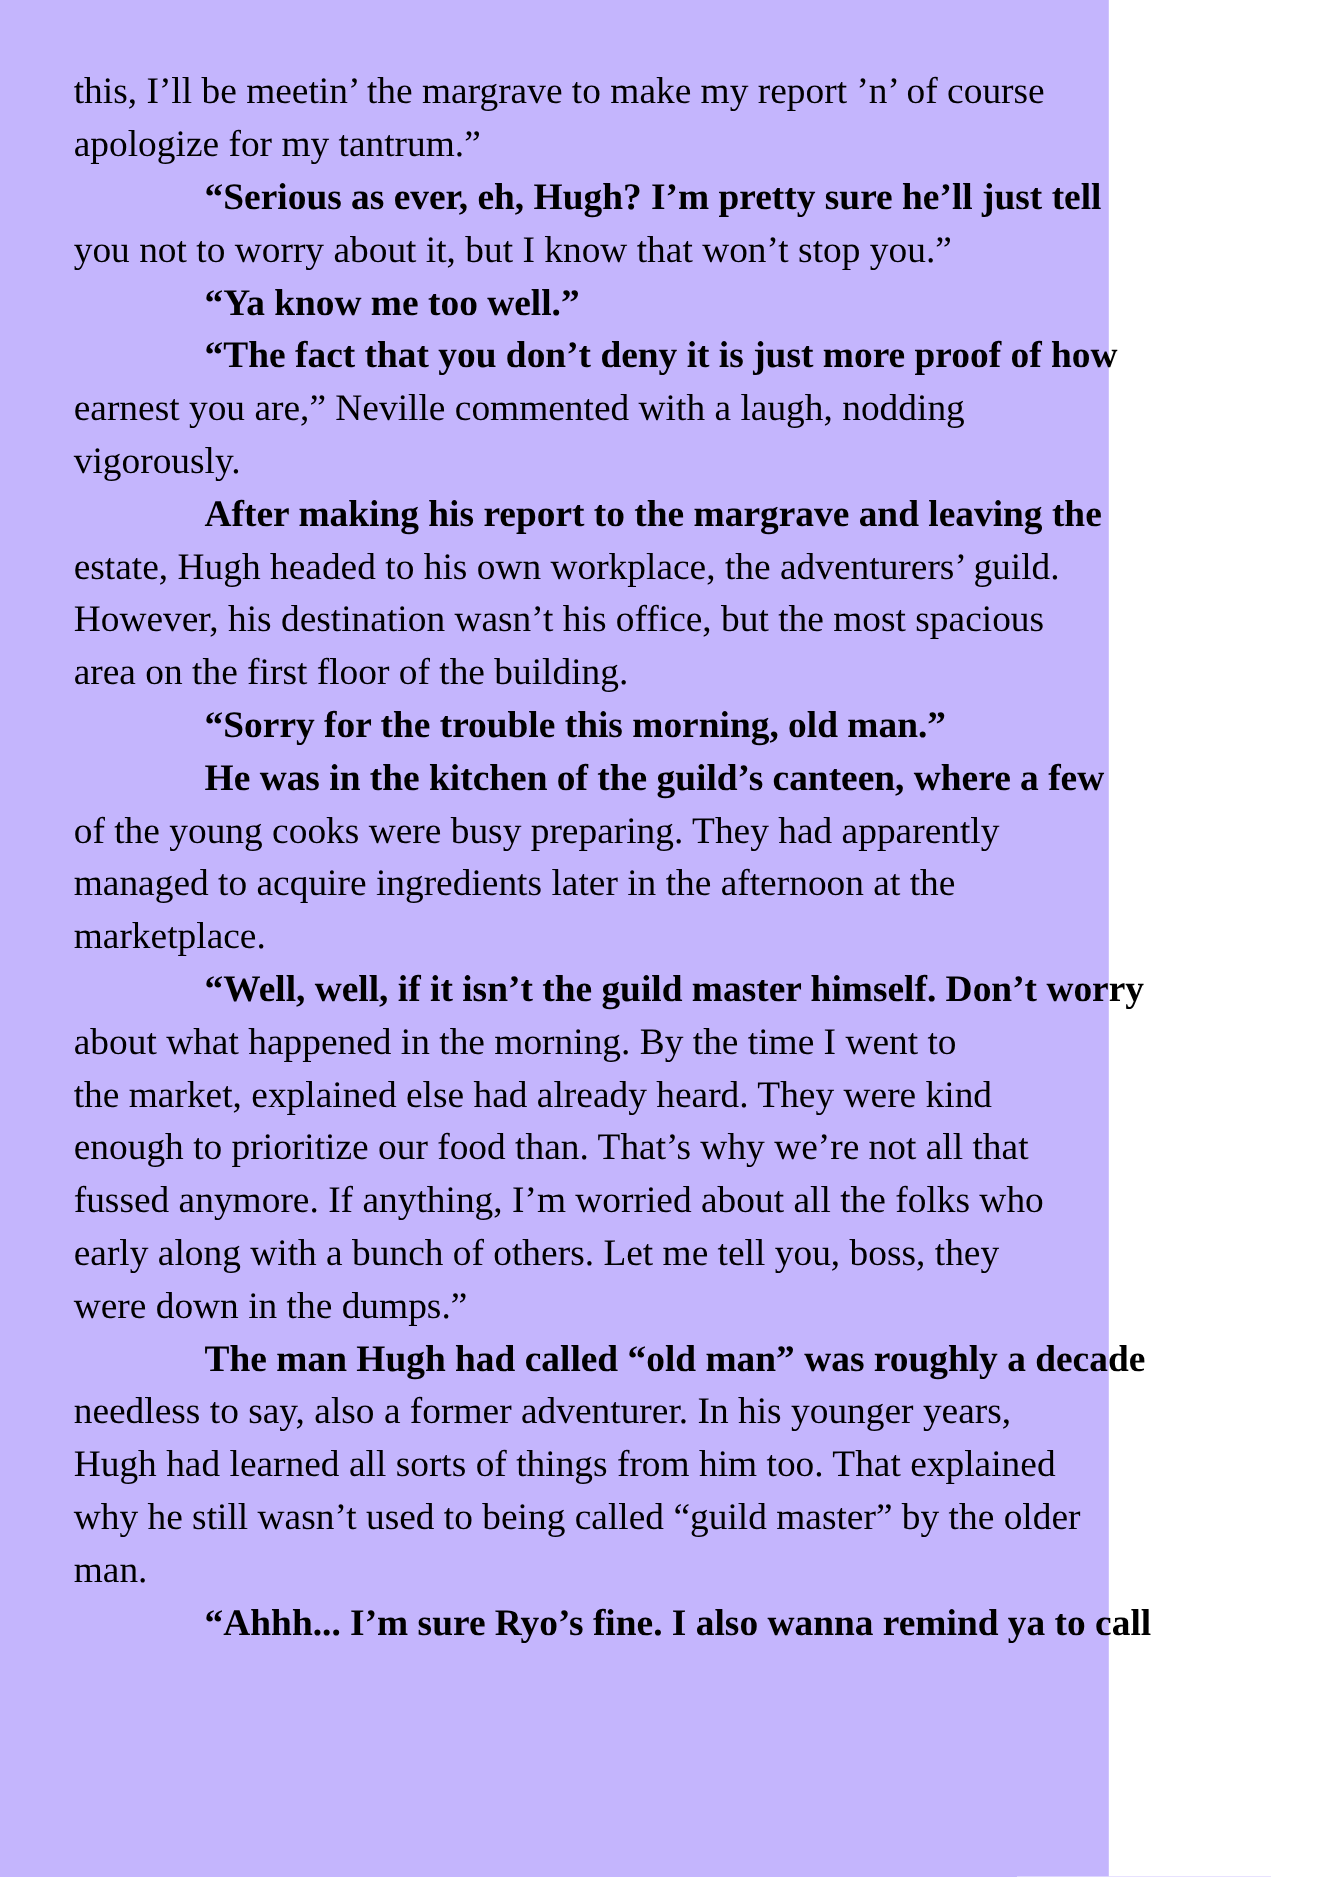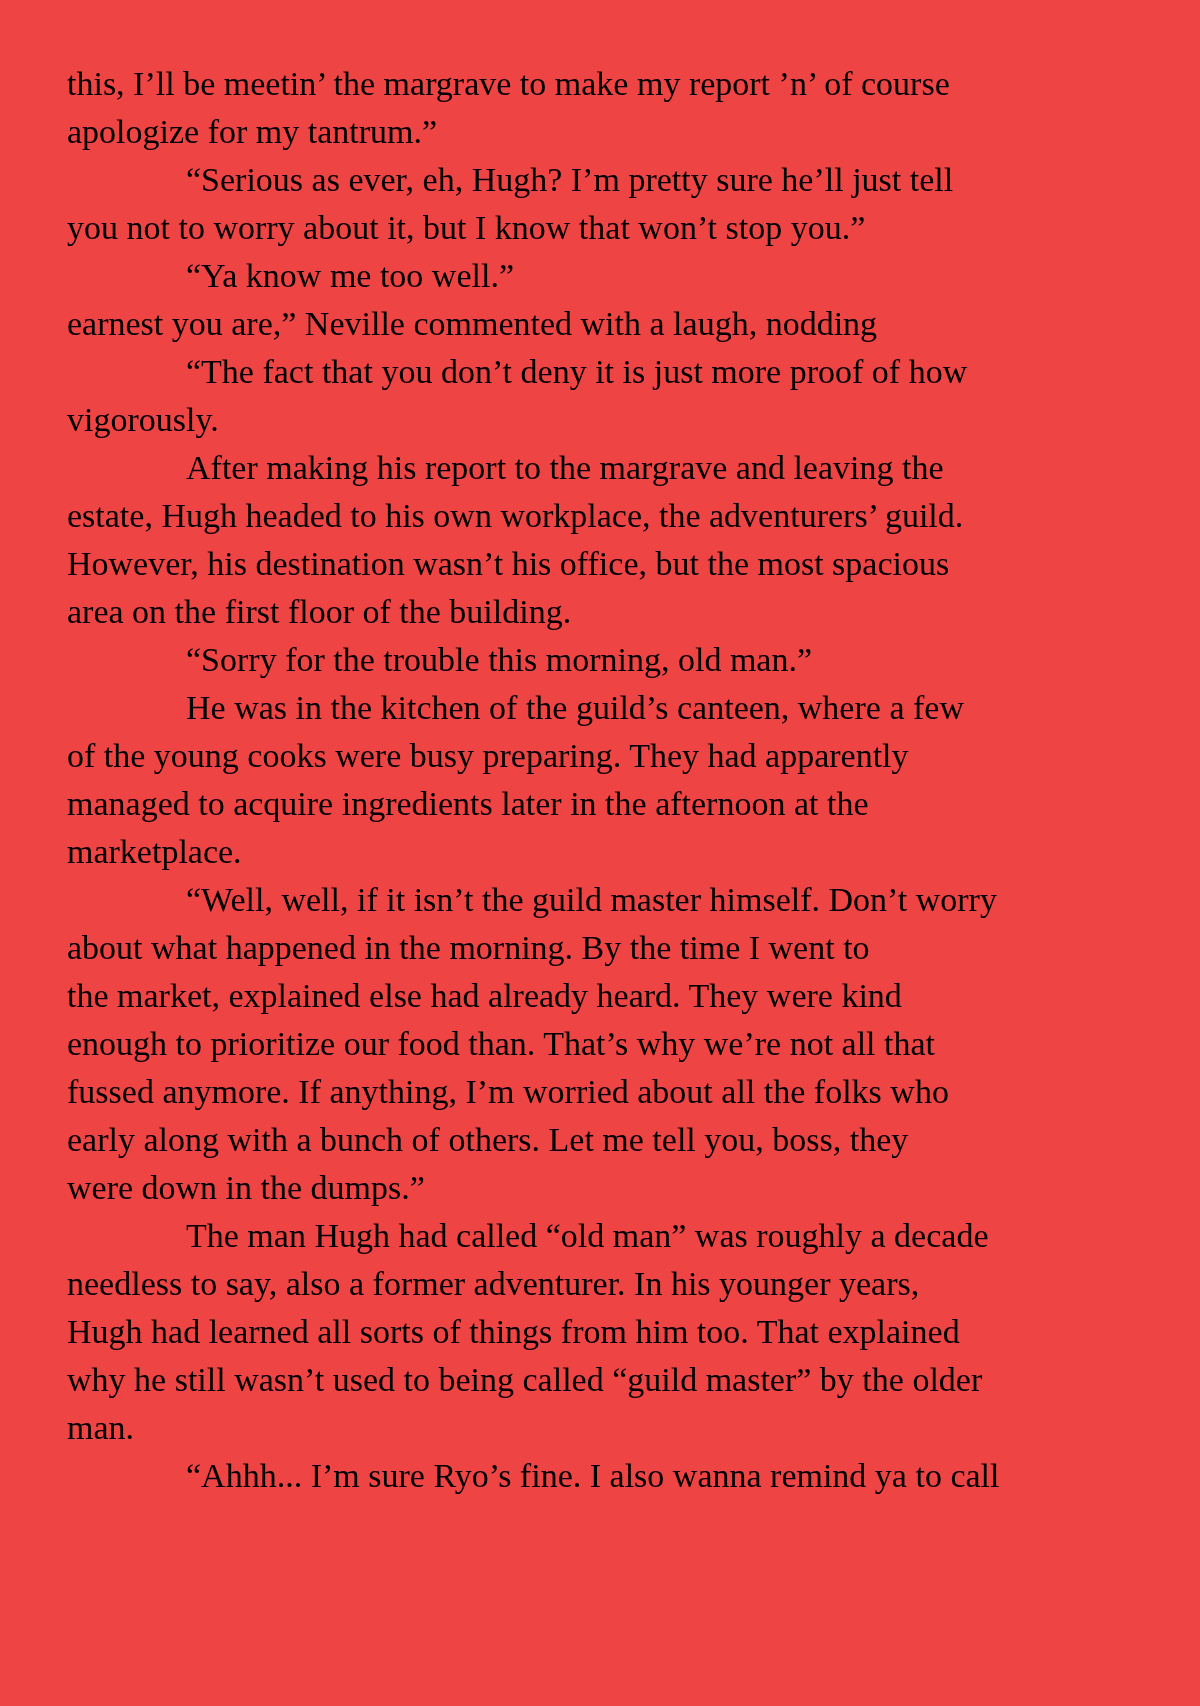--- a/index.html
+++ b/index.html
@@ -6,53 +6,54 @@
     margin: 0;
     padding: 0;
   }
   body {
     width: 1200px;
     height: 1706px;
     background: #ffffff;
     overflow: hidden;
   }
   .page {
-    width: 1200px;
+    width: 1008px;
     height: 1706px;
-    background: #ef4444;
+    background: #c4b5fd;
     box-sizing: border-box;
   }
   .text-block {
     padding: 60px 56px 0 67px;
     font-family: "Liberation Serif", "DejaVu Serif", serif;
     font-size: 34px;
     line-height: 48px;
     color: #000000;
     font-kerning: normal;
   }
   .line {
     height: 48px;
     white-space: nowrap;
   }
   .line.indent {
     padding-left: 119px;
+    font-weight: bold;
   }
 </style>
 </head>
 <body style="background: rgb(255, 255, 255);">
 
 <div class="page">
   <div class="text-block" id="text-block" style="color: rgb(0, 0, 0);">
       <div class="line">this, I’ll be meetin’ the margrave to make my report ’n’ of course</div>
       <div class="line">apologize for my tantrum.”</div>
       <div class="line indent">“Serious as ever, eh, Hugh? I’m pretty sure he’ll just tell</div>
       <div class="line">you not to worry about it, but I know that won’t stop you.”</div>
       <div class="line indent">“Ya know me too well.”</div>
+      <div class="line indent">“The fact that you don’t deny it is just more proof of how</div>
       <div class="line">earnest you are,” Neville commented with a laugh, nodding</div>
-      <div class="line indent">“The fact that you don’t deny it is just more proof of how</div>
       <div class="line">vigorously.</div>
       <div class="line indent">After making his report to the margrave and leaving the</div>
       <div class="line">estate, Hugh headed to his own workplace, the adventurers’ guild.</div>
       <div class="line">However, his destination wasn’t his office, but the most spacious</div>
       <div class="line">area on the first floor of the building.</div>
       <div class="line indent">“Sorry for the trouble this morning, old man.”</div>
       <div class="line indent">He was in the kitchen of the guild’s canteen, where a few</div>
       <div class="line">of the young cooks were busy preparing. They had apparently</div>
       <div class="line">managed to acquire ingredients later in the afternoon at the</div>
       <div class="line">marketplace.</div>

